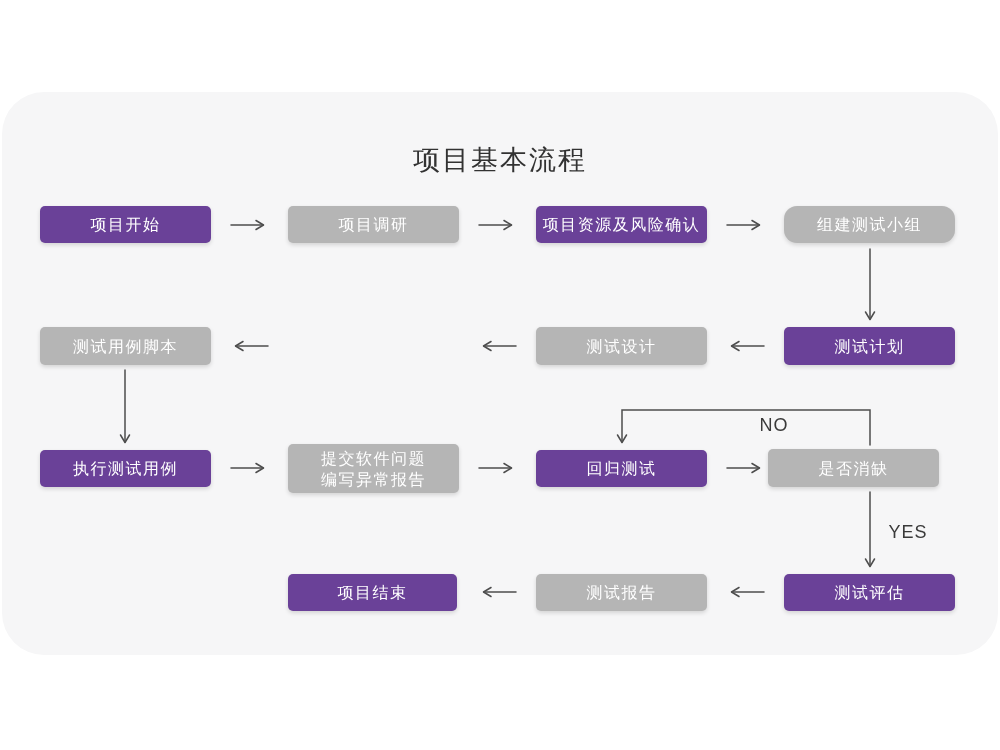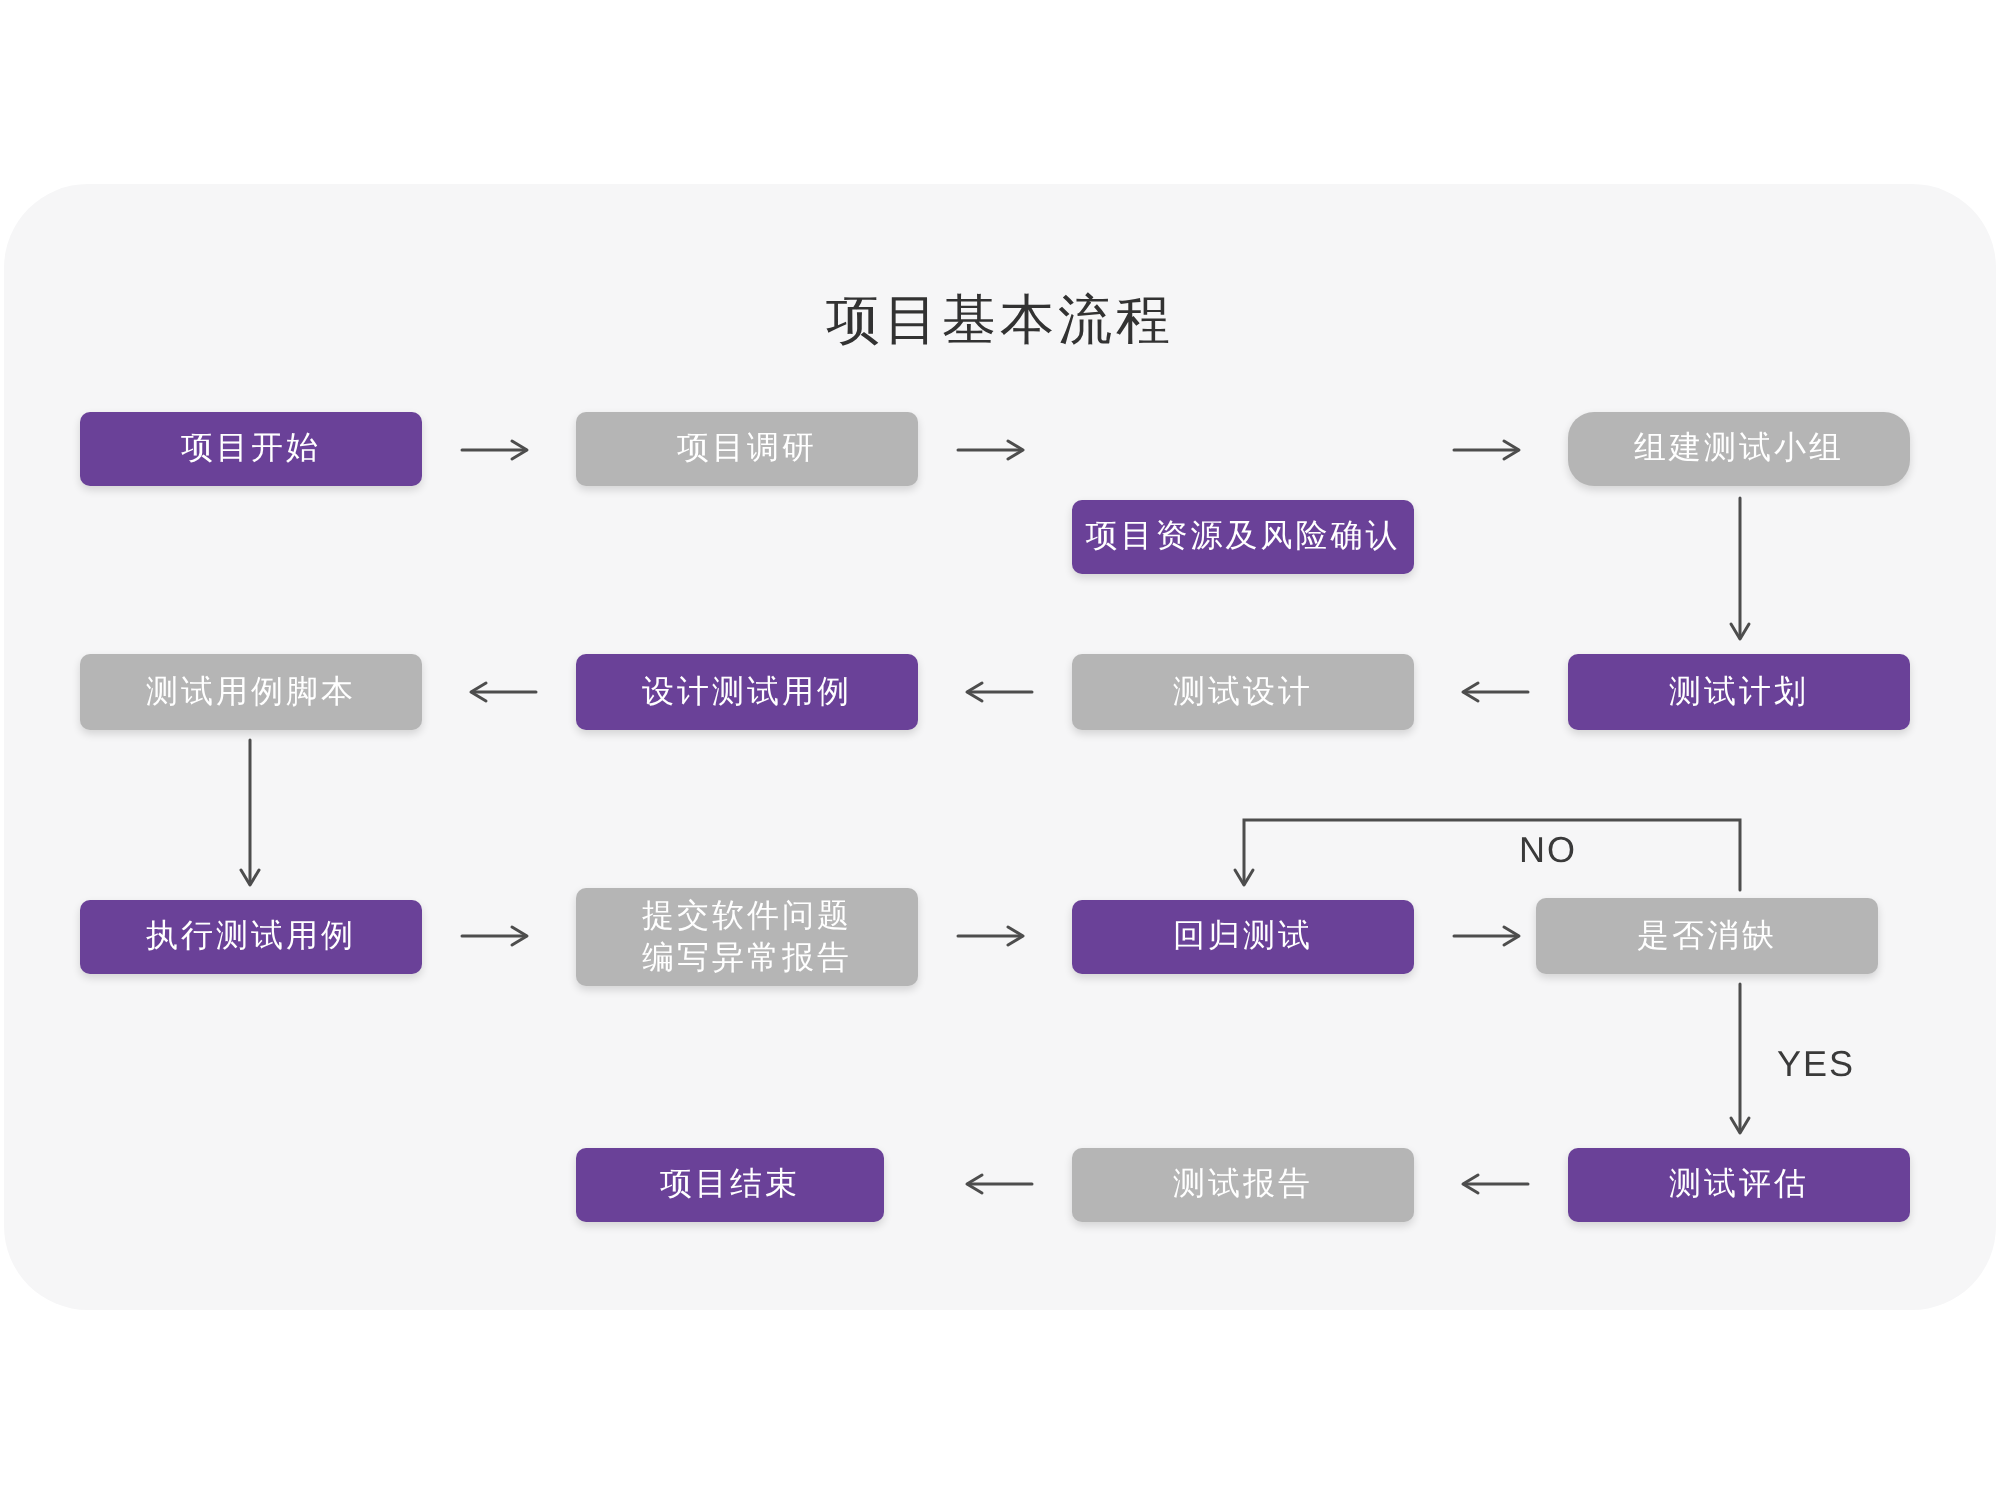--- a/index.html
+++ b/index.html
@@ -73,52 +73,49 @@
 
   <h1 class="title">项目基本流程</h1>
 
   <div class="nodes">
       <div class="node gray" style="left: 288px; top: 206px; width: 171px; height: 37px;">
         <span>项目调研</span>
       </div>
       <div class="node purple" style="left: 40px; top: 206px; width: 171px; height: 37px;">
         <span>项目开始</span>
       </div>
-      <div class="node purple" style="left: 536px; top: 206px; width: 171px; height: 37px; margin-top: 44px;">
+      <div class="node purple" style="left: 536px; top: 206px; width: 171px; height: 37px;">
         <span>项目资源及风险确认</span>
       </div>
       <div class="node gray" style="left: 784px; top: 206px; width: 171px; height: 37px; border-radius: 13px;">
         <span>组建测试小组</span>
       </div>
       <div class="node gray" style="left: 40px; top: 327px; width: 171px; height: 38px;">
         <span>测试用例脚本</span>
-      </div>
-      <div class="node purple" style="left: 288px; top: 327px; width: 171px; height: 38px;">
-        <span>设计测试用例</span>
       </div>
       <div class="node gray" style="left: 536px; top: 327px; width: 171px; height: 38px;">
         <span>测试设计</span>
       </div>
       <div class="node purple" style="left: 784px; top: 327px; width: 171px; height: 38px;">
         <span>测试计划</span>
       </div>
       <div class="node purple" style="left: 40px; top: 450px; width: 171px; height: 37px;">
         <span>执行测试用例</span>
       </div>
       <div class="node gray" style="left: 288px; top: 444px; width: 171px; height: 49px;">
         <span>提交软件问题</span>
         <span>编写异常报告</span>
       </div>
       <div class="node purple" style="left: 536px; top: 450px; width: 171px; height: 37px;">
         <span>回归测试</span>
       </div>
       <div class="node gray" style="left: 768px; top: 449px; width: 171px; height: 38px;">
         <span>是否消缺</span>
       </div>
-      <div class="node purple" style="left: 288px; top: 574px; width: 154px; height: 37px;">
+      <div class="node purple" style="left: 288px; top: 574px; width: 169px; height: 37px;">
         <span>项目结束</span>
       </div>
       <div class="node gray" style="left: 536px; top: 574px; width: 171px; height: 37px;">
         <span>测试报告</span>
       </div>
       <div class="node purple" style="left: 784px; top: 574px; width: 171px; height: 37px;">
         <span>测试评估</span>
       </div>
     </div>
 

